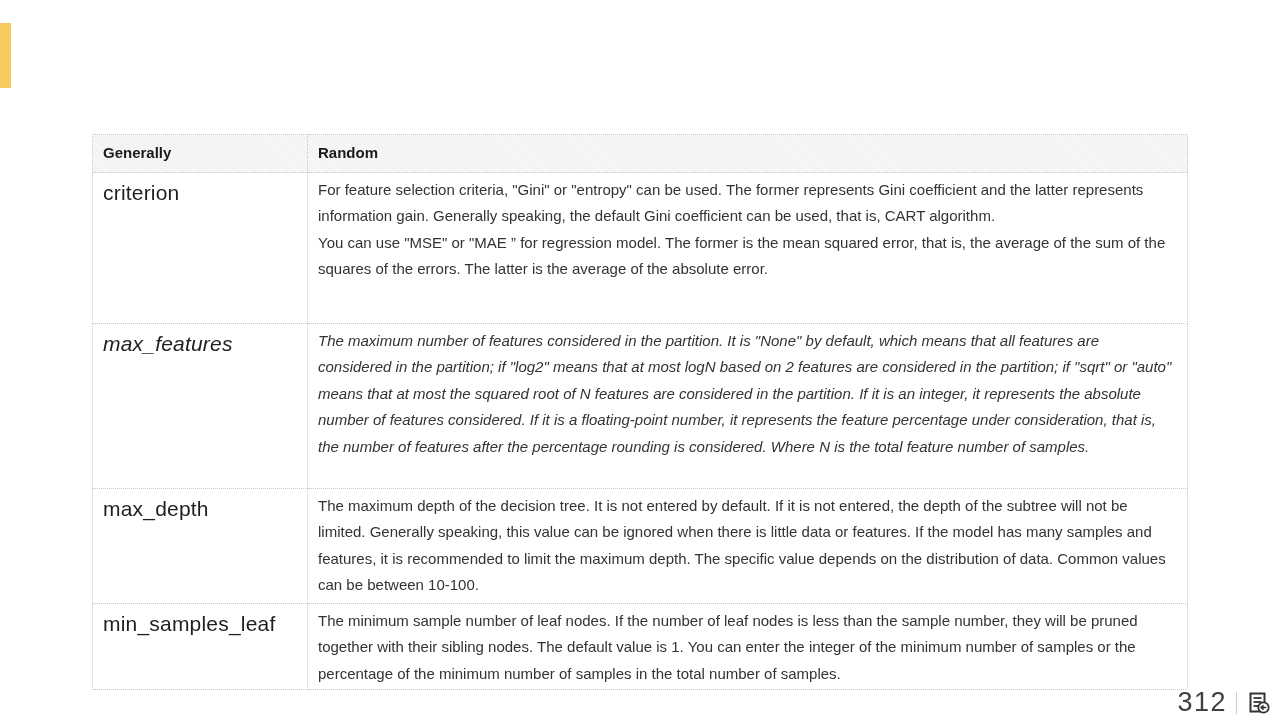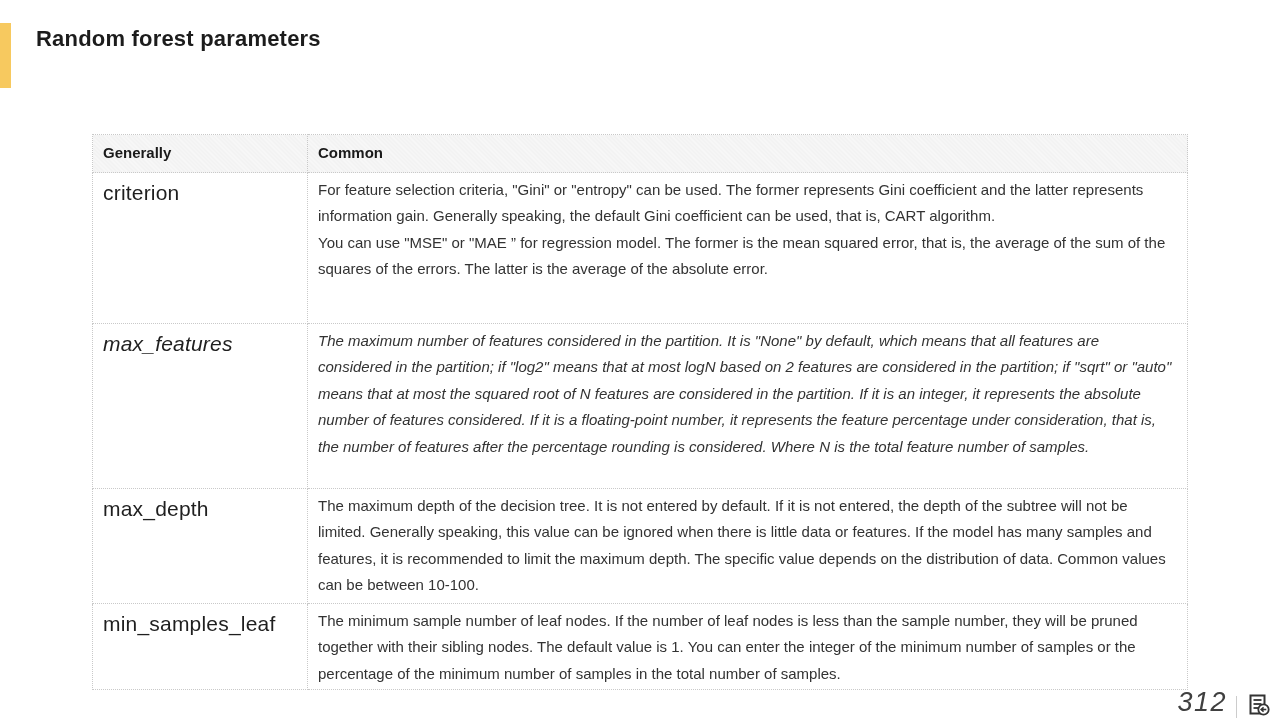--- a/index.html
+++ b/index.html
@@ -66,23 +66,22 @@
   td.meaning p { margin: 0; }
   tr.row-criterion        td { height: 151px; }
   tr.row-max-features     td { height: 165px; font-style: italic; }
   tr.row-max-depth        td { height: 115px; }
   tr.row-min-samples-leaf td { height: 84px; }
 
   .footer {
     position: absolute;
     right: 8px; bottom: 2px;
     display: flex;
-    align-items: flex-end;
+    align-items: center;
     gap: 9px;
-    font-style: italic;
   }
   .page-number {
     font-size: 27px;
     color: #404040;
     letter-spacing: 1.5px;
   }
   .footer-divider {
     width: 1px; height: 22px;
     background: #cccccc;
   }
@@ -96,31 +95,30 @@
     cursor: pointer;
   }
 </style>
 </head>
 <body>
 
 <div class="slide">
 
   <div class="accent-bar"></div>
 
-  <h1 class="title">Random forest parameters</h1>
 
   <table class="params">
     <colgroup>
         <col class="c1">
         <col class="c2">
       </colgroup>
     <thead>
       <tr>
         <th>Generally</th>
-        <th>Common</th>
+        <th>Random</th>
       </tr>
     </thead>
     <tbody>
       <tr class="row-criterion">
         <td class="param">criterion</td>
         <td class="meaning">
           <p>For feature selection criteria, "Gini" or "entropy" can be used. The former represents Gini coefficient and the latter represents information gain. Generally speaking, the default Gini coefficient can be used, that is, CART algorithm.</p>
           <p>You can use "MSE" or "MAE  ” for regression model. The former is the mean squared error, that is, the average of the sum of the squares of the errors. The latter is the average of the absolute error.</p>
         </td>
       </tr>

